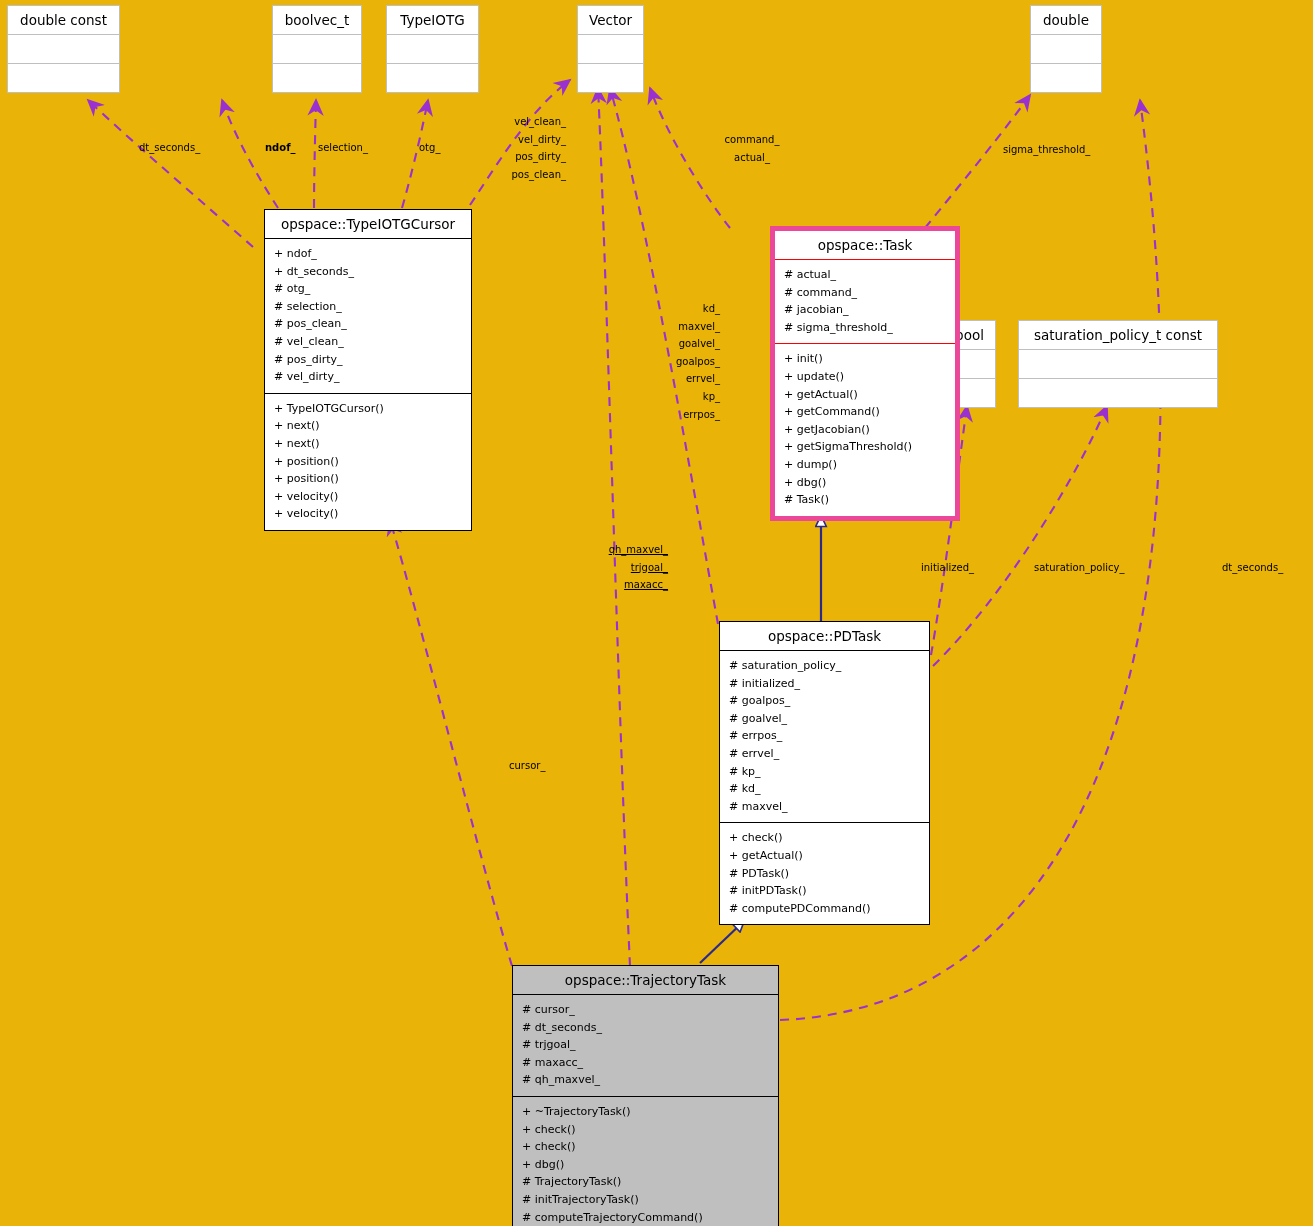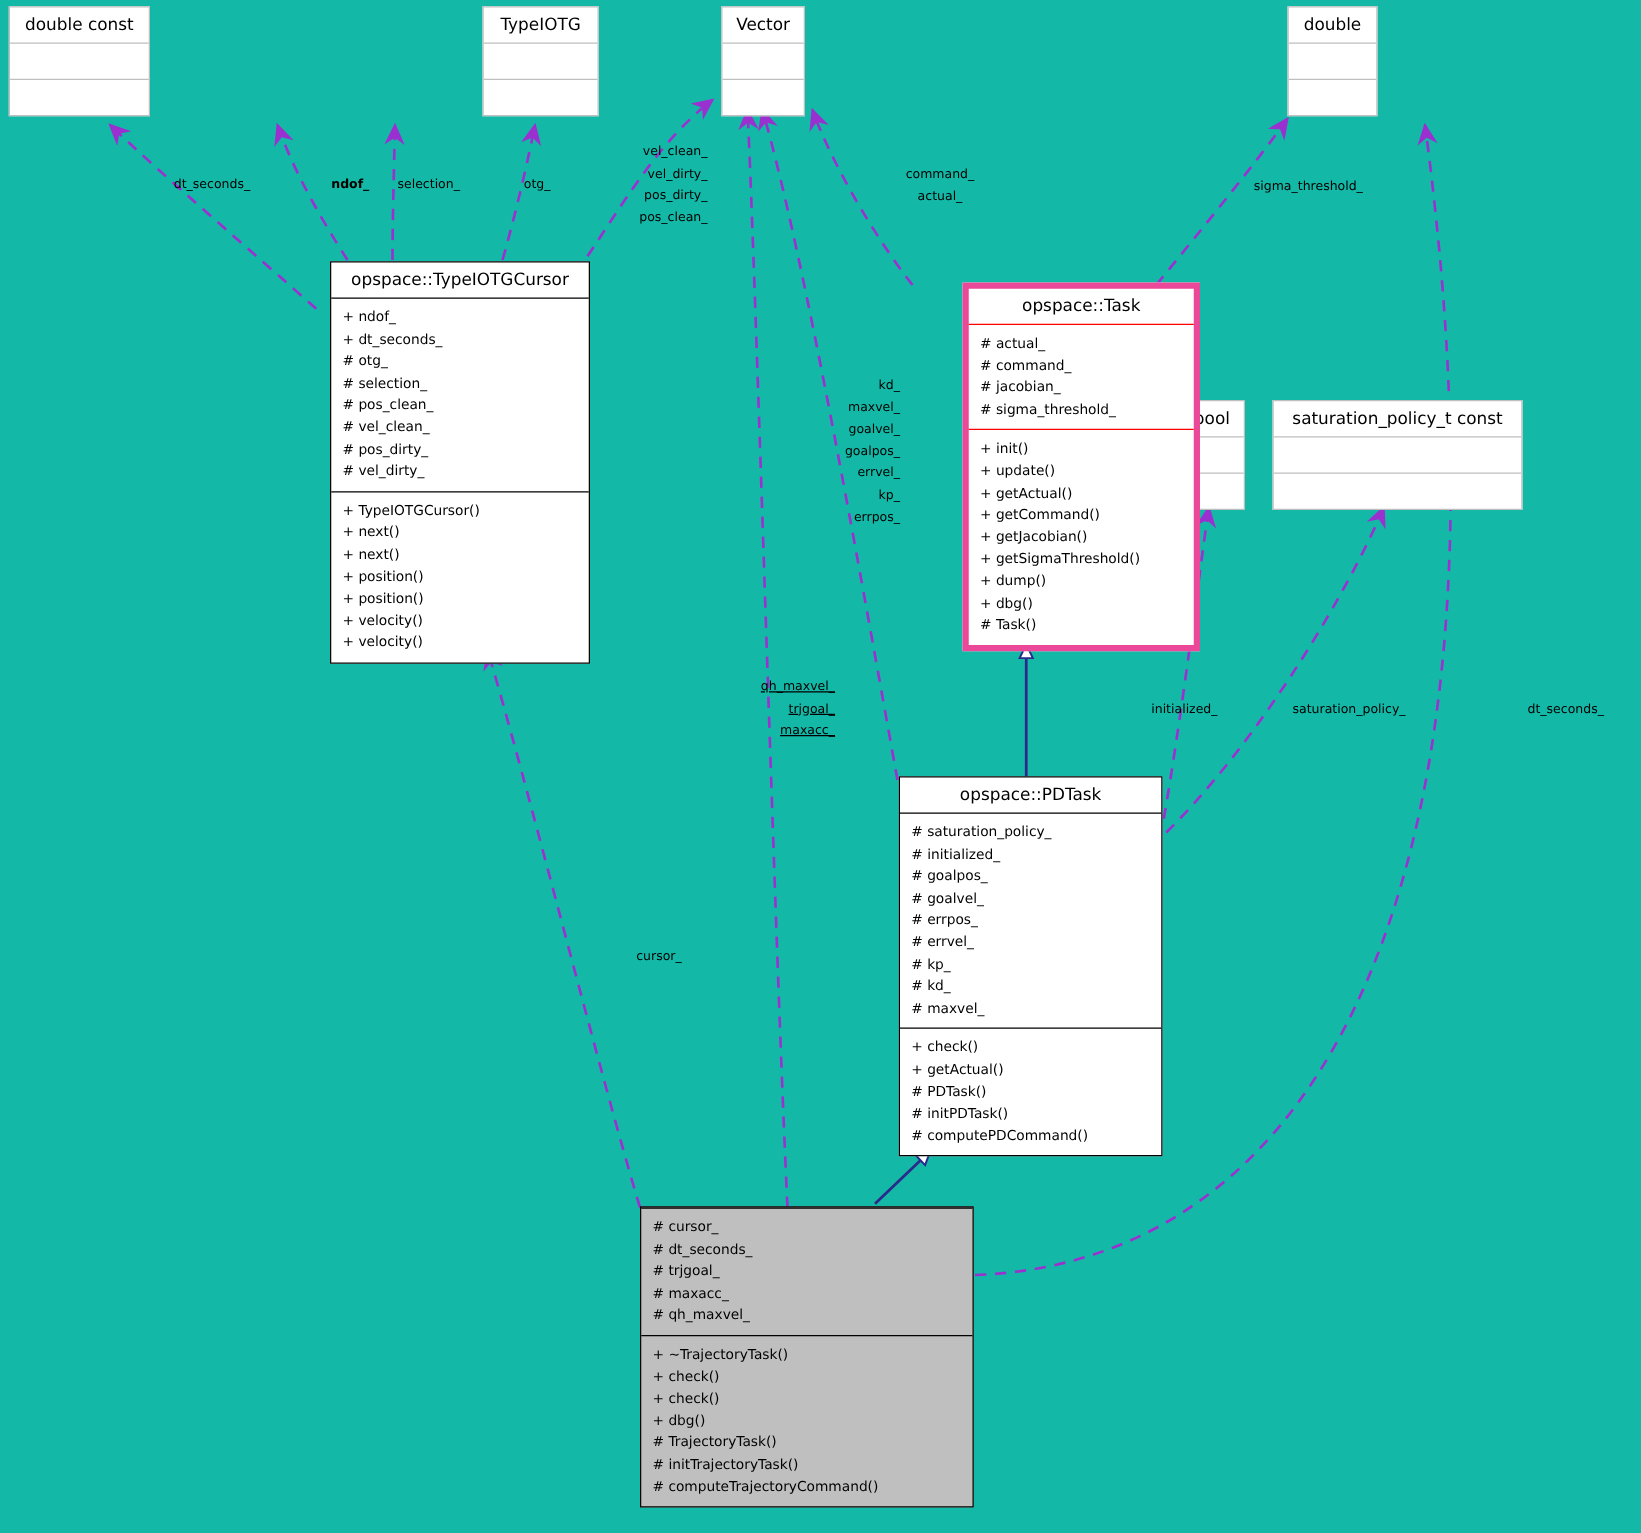--- a/index.html
+++ b/index.html
@@ -1,17 +1,17 @@
 <!DOCTYPE html>
 <html><head>
 <meta charset="utf-8">
 <style>
   html,body{margin:0;padding:0;background:#ffffff;}
   body{font-family:"DejaVu Sans","Liberation Sans",sans-serif;}
-  #canvas{position:relative;width:1313px;height:1226px;overflow:hidden;background:#14b8a6;}
+  #canvas{position:relative;width:1313px;height:1226px;overflow:hidden;background:#eab308;}
   svg.edges{position:absolute;left:0;top:0;width:1313px;height:1226px;pointer-events:none;}
 
   .uml-box{position:absolute;box-sizing:border-box;background:#ffffff;}
   .uml-box.plain{border:1px solid #bfbfbf;}
   .uml-box.hi{border:5px solid #ec4899;margin-left:40px;}
   .uml-box.dark{border:1px solid #000000;}
   .uml-box.sel{border:1px solid #000000;background:#bfbfbf;}
 
   .cmp-title{text-align:center;font-size:13.5px;color:#000;padding:6px 8px 6px 8px;white-space:nowrap;}
   .cmp-sep{height:1px;background:#bfbfbf;}
@@ -79,20 +79,27 @@
 
   <div class="uml-box plain" style="left:7px;top:5px;width:113px;">
     <div class="cmp-title">double const</div>
     <div class="cmp-sep"></div>
     <div class="cmp-empty"></div>
     <div class="cmp-sep"></div>
     <div class="cmp-empty"></div>
   </div>
 
 
+  <div class="uml-box plain" style="left:272px;top:5px;width:90px;">
+    <div class="cmp-title">boolvec_t</div>
+    <div class="cmp-sep"></div>
+    <div class="cmp-empty"></div>
+    <div class="cmp-sep"></div>
+    <div class="cmp-empty"></div>
+  </div>
 
   <div class="uml-box plain" style="left:386px;top:5px;width:93px;">
     <div class="cmp-title">TypeIOTG</div>
     <div class="cmp-sep"></div>
     <div class="cmp-empty"></div>
     <div class="cmp-sep"></div>
     <div class="cmp-empty"></div>
   </div>
 
   <div class="uml-box plain" style="left:577px;top:5px;width:67px;">
@@ -193,20 +200,21 @@
     <div class="cmp-list">
         <div>+ check()</div>
         <div>+ getActual()</div>
         <div># PDTask()</div>
         <div># initPDTask()</div>
         <div># computePDCommand()</div>
       </div>
   </div>
 
   <div class="uml-box sel" style="left:512px;top:965px;width:267px;">
+    <div class="cmp-title">opspace::TrajectoryTask</div>
     <div class="cmp-sep dark"></div>
     <div class="cmp-list">
         <div># cursor_</div>
         <div># dt_seconds_</div>
         <div># trjgoal_</div>
         <div># maxacc_</div>
         <div># qh_maxvel_</div>
       </div>
     <div class="cmp-sep dark"></div>
     <div class="cmp-list">

